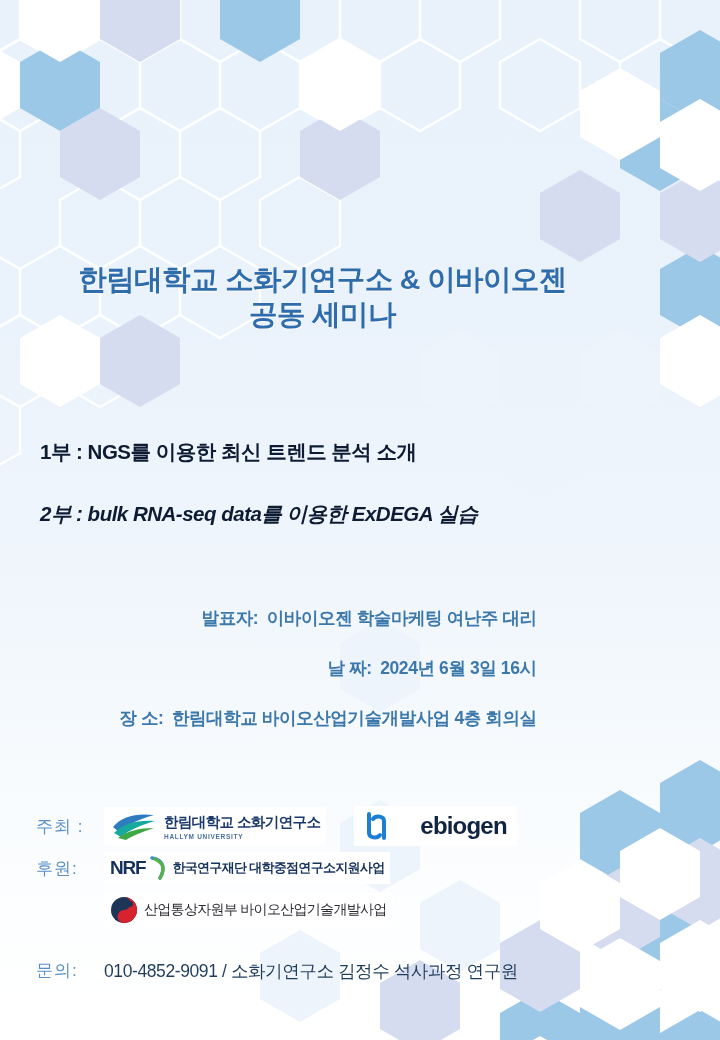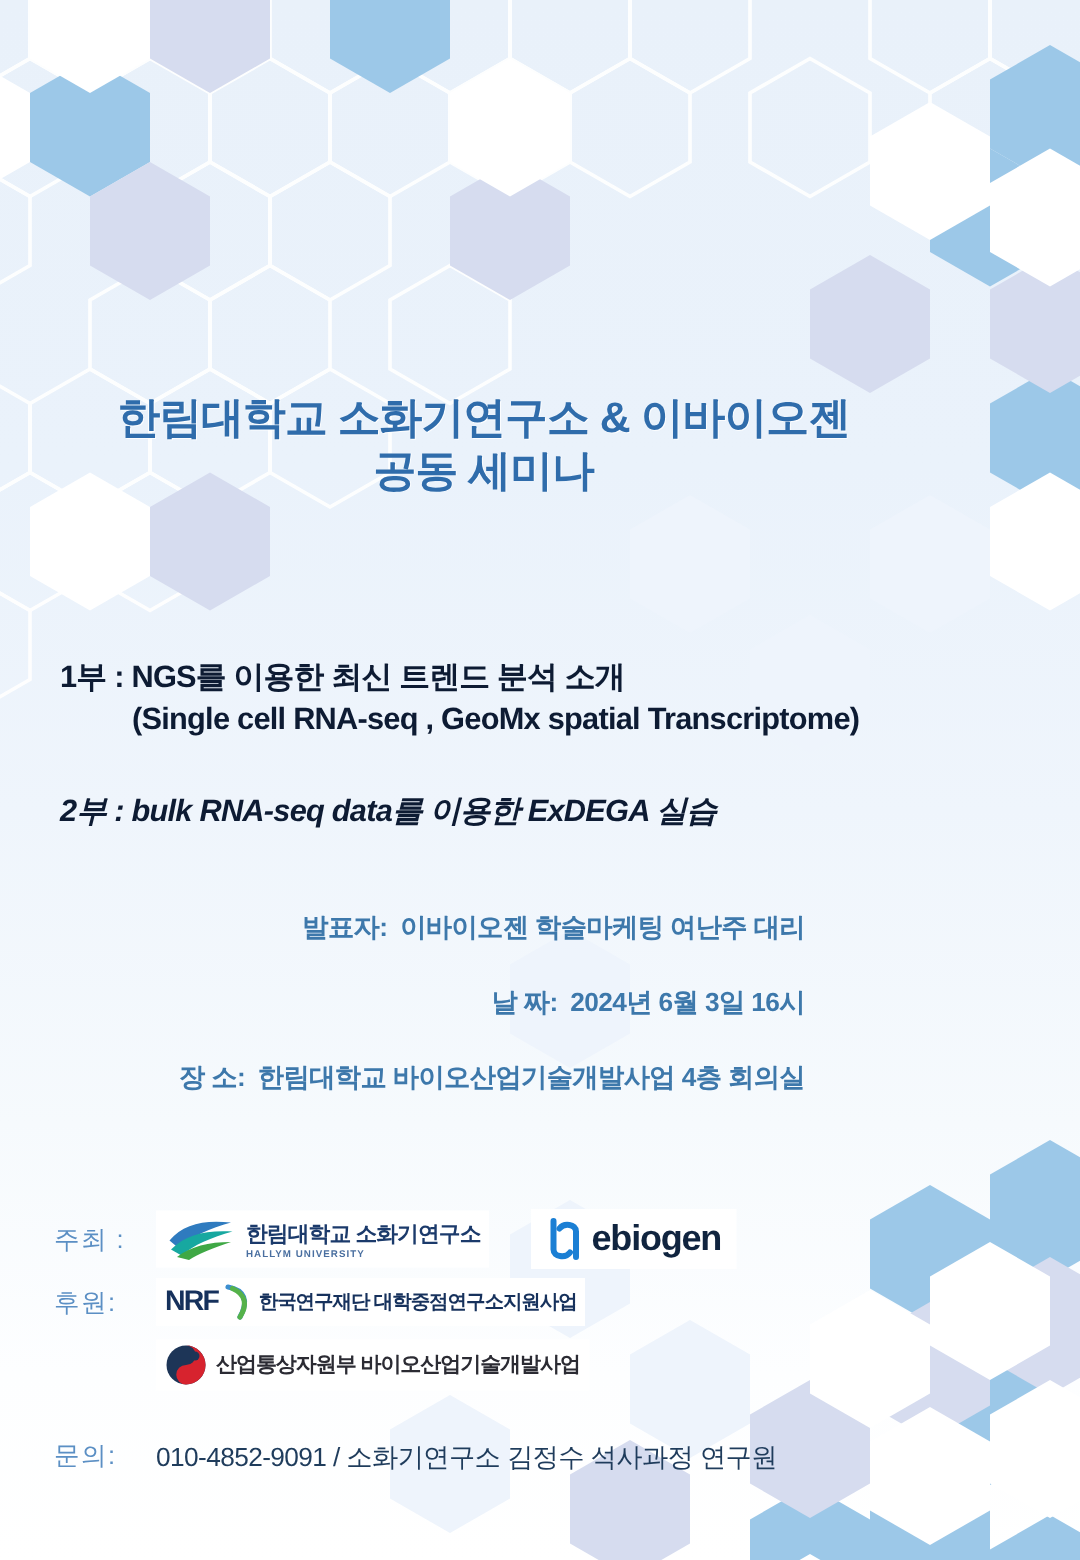--- a/index.html
+++ b/index.html
@@ -154,20 +154,21 @@
   .ebiogen-logo {
     margin-left: 28px;
     gap: 4px;
     padding: 5px 10px;
   }
   .ebiogen-word {
     font-size: 24px;
     font-weight: bold;
     color: #10243f;
     letter-spacing: -0.8px;
+    margin-left: 26px;
   }
 
   
   .nrf-logo { gap: 5px; }
   .nrf-mark {
     font-size: 19px;
     font-weight: bold;
     color: #16315c;
     letter-spacing: -1.2px;
   }
@@ -177,21 +178,21 @@
     color: #16315c;
     letter-spacing: -0.7px;
     white-space: nowrap;
   }
 
   
   .motie-row { padding-left: 68px; }
   .motie-logo { gap: 6px; }
   .motie-text {
     font-size: 14px;
-    font-weight: bold;
+    font-weight: normal;
     color: #2b2b33;
     letter-spacing: -0.7px;
     white-space: nowrap;
   }
 
   .contact-row {
     margin-top: 28px;
     display: flex;
     align-items: flex-start;
   }
@@ -320,21 +321,20 @@
   <div class="content">
 
     <div class="title-block">
       <span class="title-line">한림대학교 소화기연구소 &amp; 이바이오젠</span>
       <span class="title-line">공동 세미나</span>
     </div>
 
     <div class="program">
       <div class="prog-item">
         <div class="prog-main">1부 : NGS를 이용한 최신 트렌드 분석 소개</div>
-        <div class="prog-sub">(Single cell RNA-seq , GeoMx spatial Transcriptome)</div>
       </div>
       <div class="prog-item prog-item-2">
         <div class="prog-main">2부 : bulk RNA-seq data를 이용한 ExDEGA 실습</div>
       </div>
     </div>
 
     <div class="details">
       <div class="detail-row">
         <span class="detail-label">발표자</span><span class="detail-sep">:</span>
         <span>이바이오젠 학술마케팅 여난주 대리</span>

